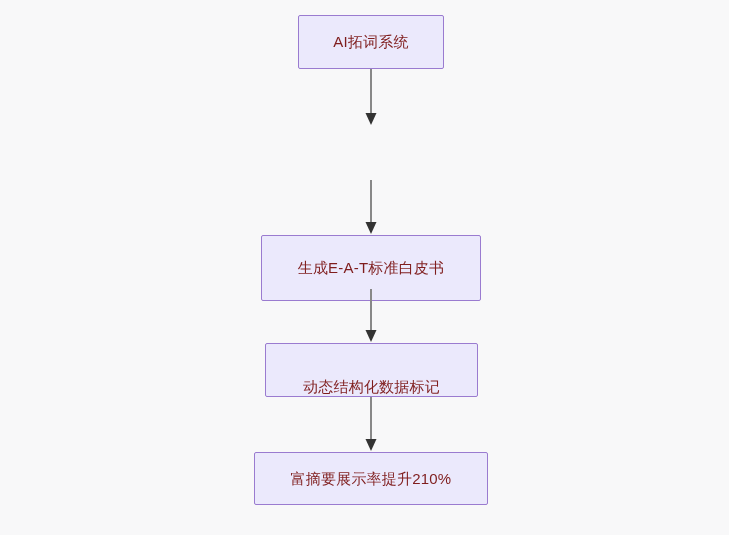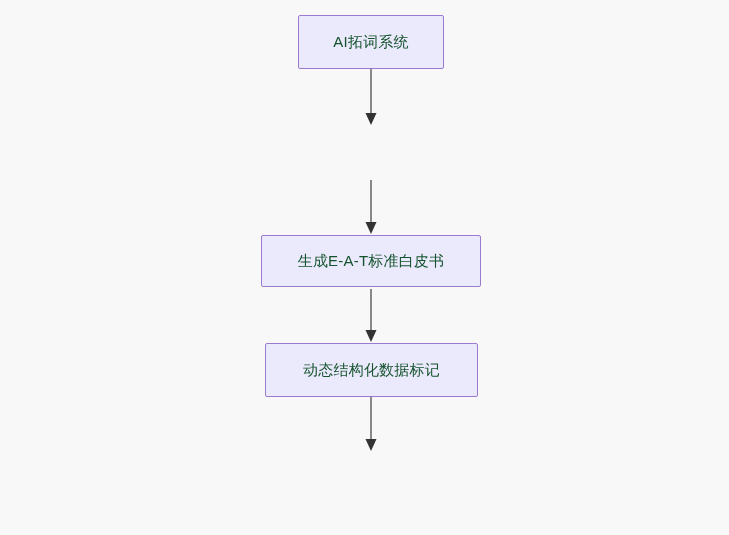--- a/index.html
+++ b/index.html
@@ -24,21 +24,21 @@
     background: #ebe9fc;
     border: 1.6px solid #9a7bd0;
     border-radius: 2px;
     display: flex;
     align-items: center;
     justify-content: center;
   }
   .node-label {
     font-size: 15px;
     line-height: 1.2;
-    color: #14532d;
+    color: #7f1d1d;
     letter-spacing: 0.2px;
     white-space: nowrap;
     text-align: center;
   }
   .connector {
     position: absolute;
     width: 14px;
     pointer-events: none;
   }
   .connector svg {
@@ -63,36 +63,39 @@
   </div>
 
 
   <div class="connector" id="edge-e2" style="left: 364px; top: 180px; height: 55px;">
     <svg width="14" height="55" viewBox="0 0 14 55" aria-hidden="true">
       <line x1="7" y1="0" x2="7" y2="45" stroke="#888888" stroke-width="2"></line>
       <polygon points="7,54 1.5,42 12.5,42" fill="#333333"></polygon>
     </svg>
   </div>
 
-  <div class="node" id="node-n3" style="left: 261px; top: 235px; width: 220px; height: 52px; background: rgb(235, 233, 252); border-color: rgb(154, 123, 208); color: rgb(31, 31, 37);">
+  <div class="node" id="node-n3" style="left: 261px; top: 235px; width: 220px; height: 66px; background: rgb(235, 233, 252); border-color: rgb(154, 123, 208); color: rgb(31, 31, 37);">
     <span class="node-label">生成E-A-T标准白皮书</span>
   </div>
 
   <div class="connector" id="edge-e3" style="left: 364px; top: 289px; height: 54px;">
     <svg width="14" height="54" viewBox="0 0 14 54" aria-hidden="true">
       <line x1="7" y1="0" x2="7" y2="44" stroke="#888888" stroke-width="2"></line>
       <polygon points="7,53 1.5,41 12.5,41" fill="#333333"></polygon>
     </svg>
   </div>
 
-  <div class="node" id="node-n4" style="left: 265px; top: 343px; width: 213px; height: 54px; background: rgb(235, 233, 252); border-color: rgb(154, 123, 208); color: rgb(31, 31, 37);">
+  <div class="node" id="node-n4" style="left: 265px; top: 343px; width: 213px; height: 54px; background: rgb(235, 233, 252); border-color: rgb(154, 123, 208); color: rgb(31, 31, 37); align-items: flex-end;">
     <span class="node-label">动态结构化数据标记</span>
   </div>
 
   <div class="connector" id="edge-e4" style="left: 364px; top: 397px; height: 55px;">
     <svg width="14" height="55" viewBox="0 0 14 55" aria-hidden="true">
       <line x1="7" y1="0" x2="7" y2="45" stroke="#888888" stroke-width="2"></line>
       <polygon points="7,54 1.5,42 12.5,42" fill="#333333"></polygon>
     </svg>
   </div>
 
+  <div class="node" id="node-n5" style="left: 254px; top: 452px; width: 234px; height: 53px; background: rgb(235, 233, 252); border-color: rgb(154, 123, 208); color: rgb(31, 31, 37);">
+    <span class="node-label">富摘要展示率提升210%</span>
+  </div>
 
 </div>
 
 </body></html>

